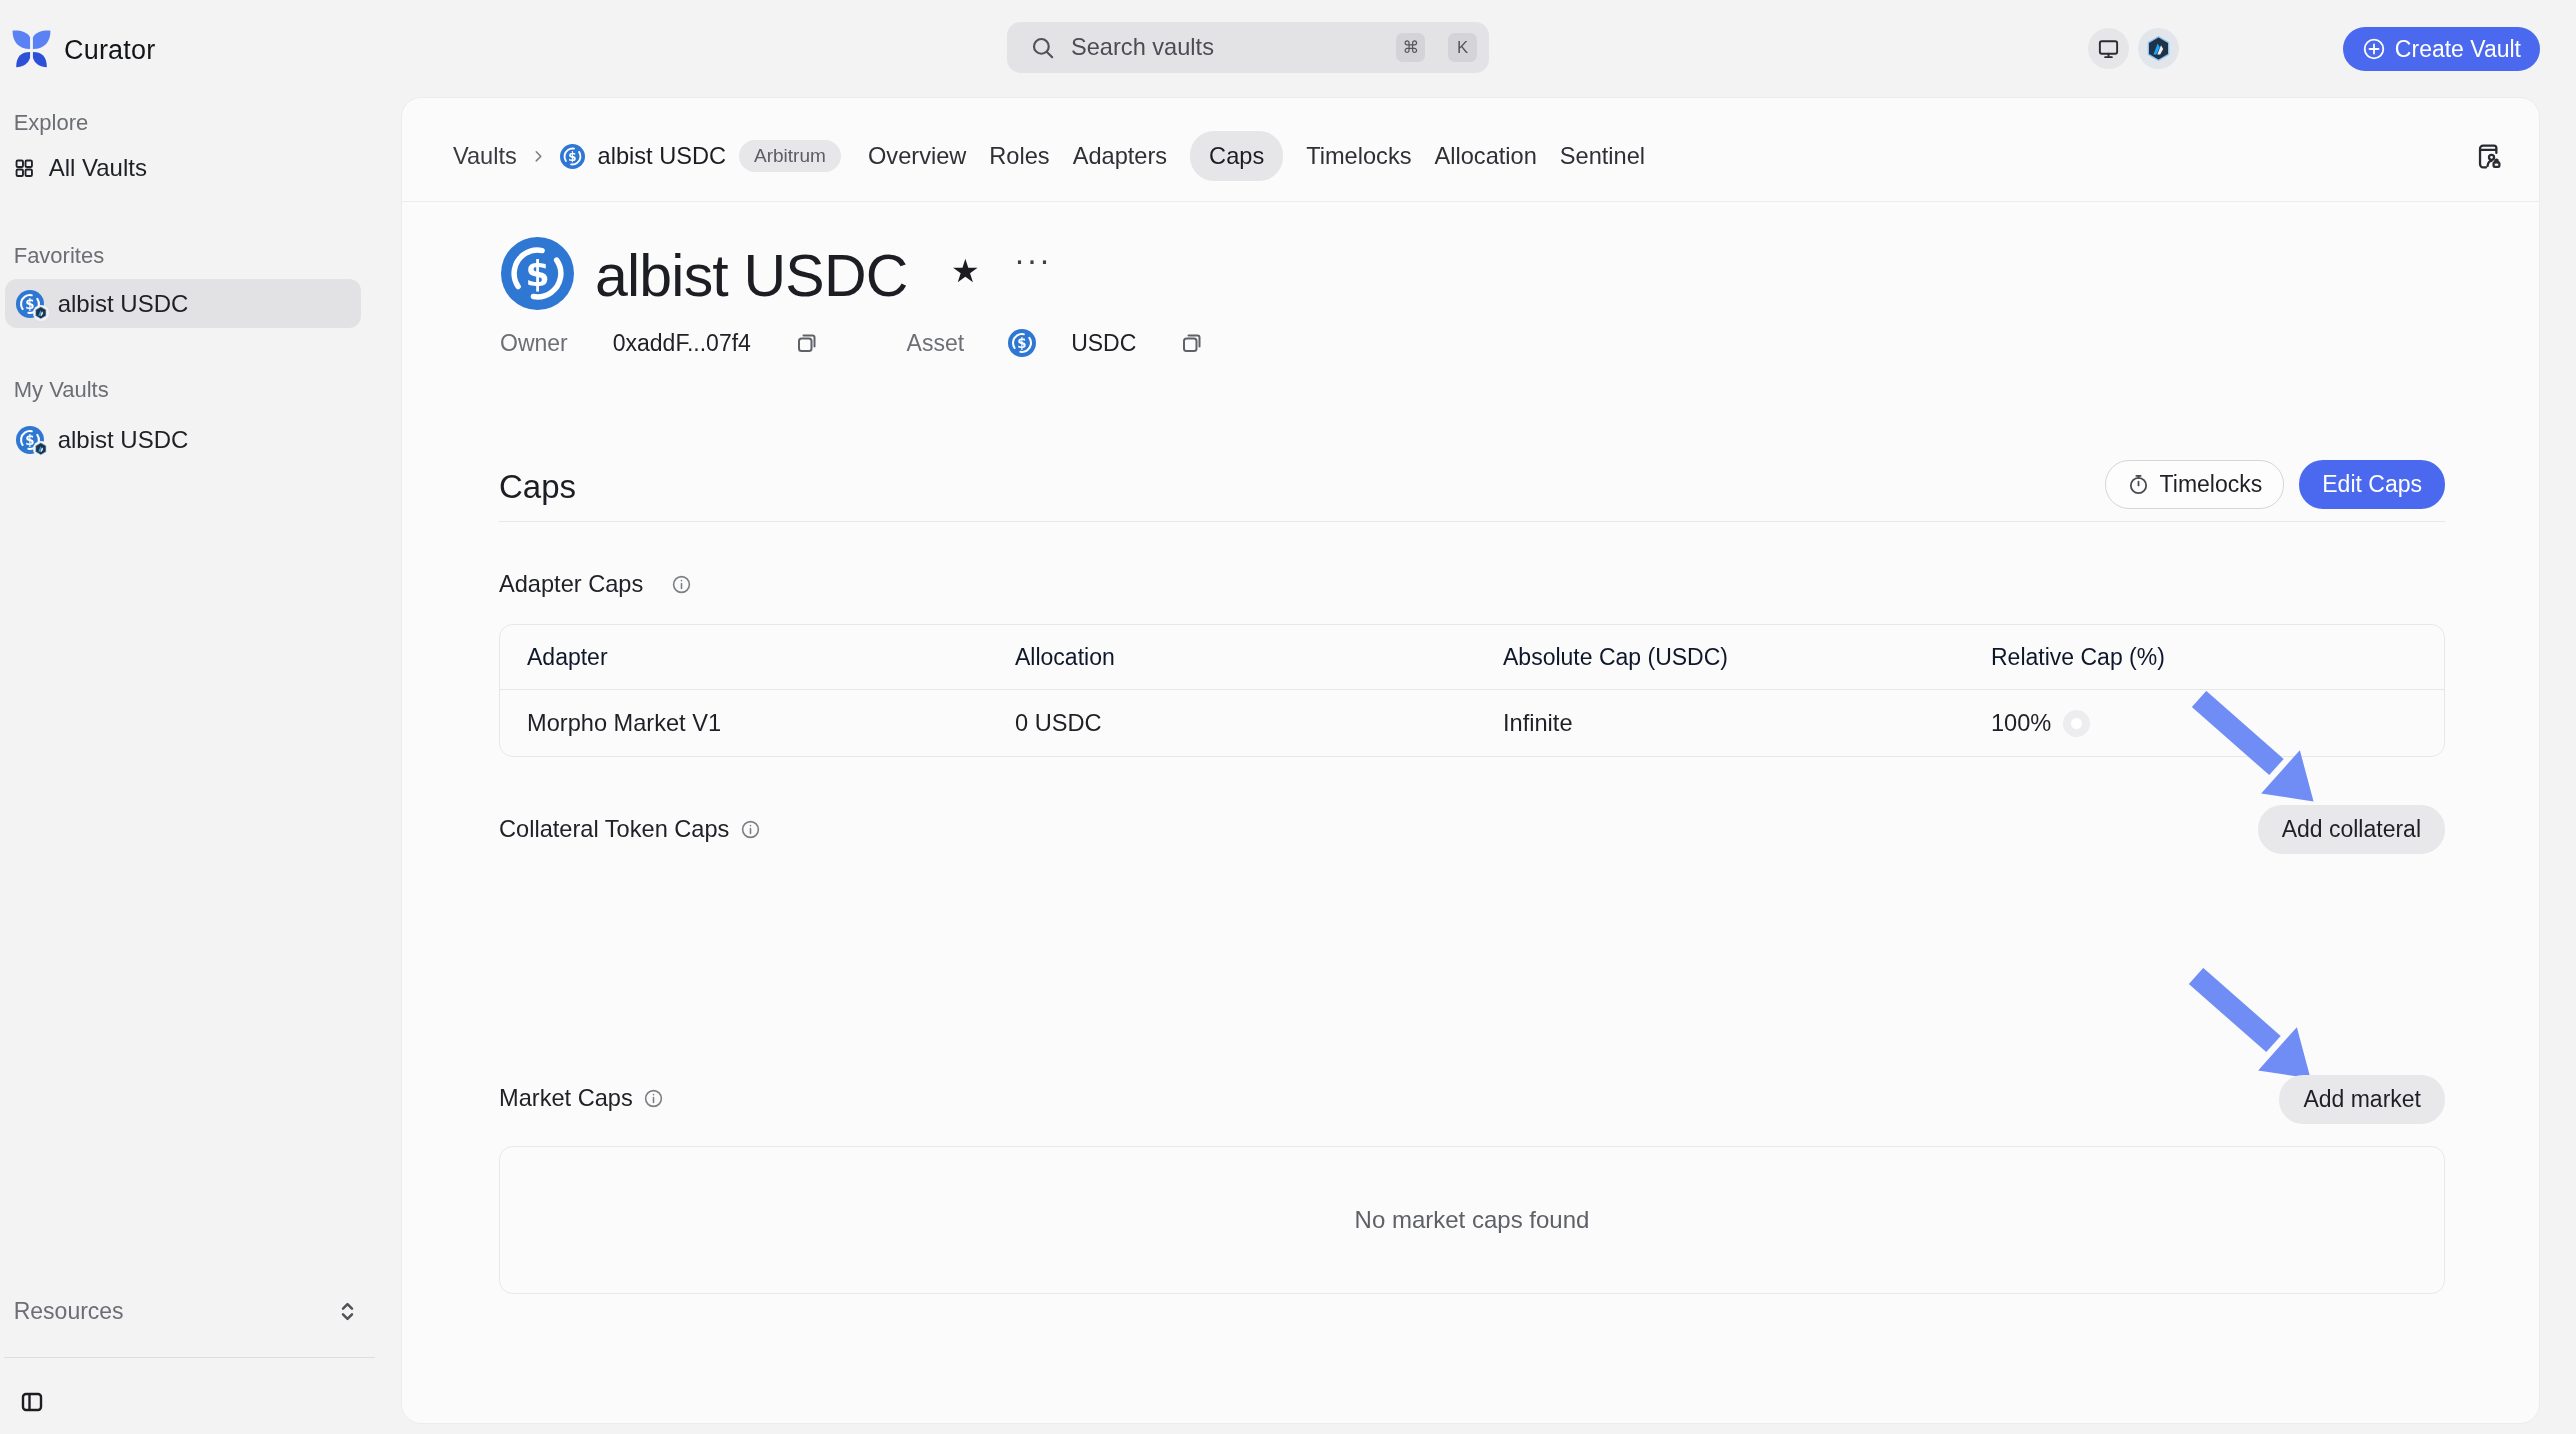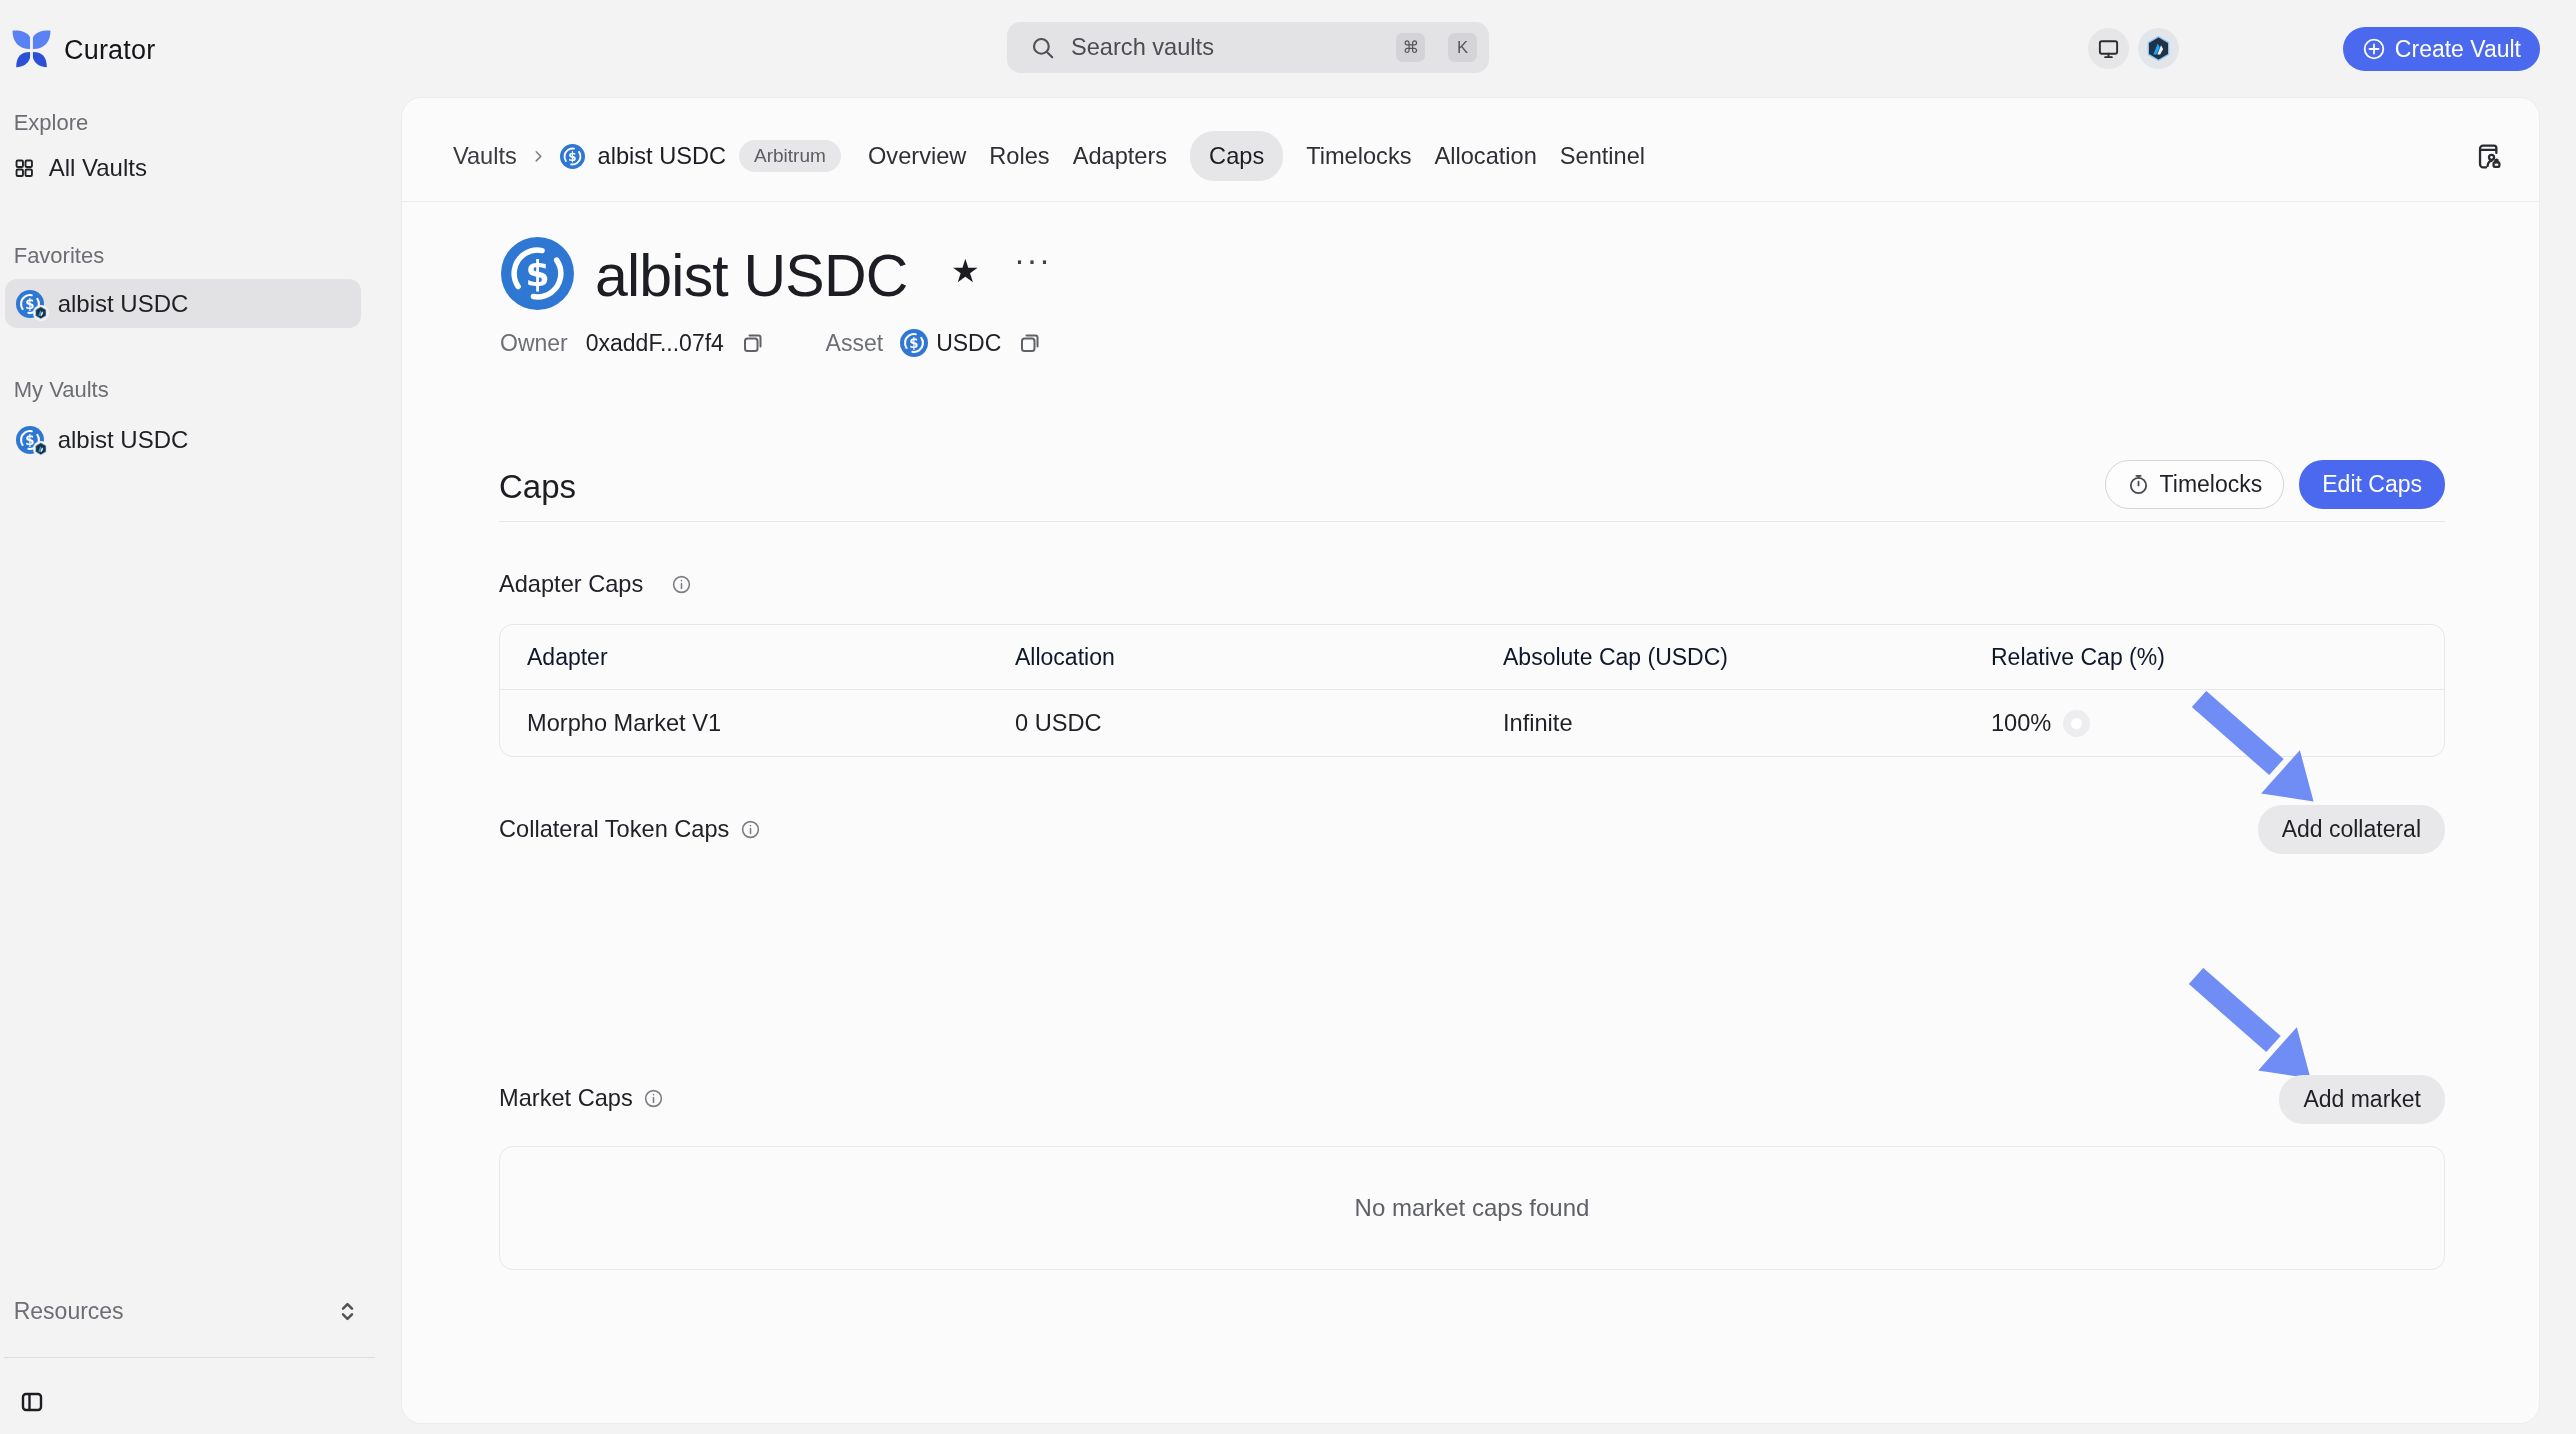--- a/index.html
+++ b/index.html
@@ -47,21 +47,21 @@
          display:flex;align-items:center;padding:0 15px;}
   .tabs{position:absolute;left:466px;top:0;height:92px;display:flex;align-items:center;gap:23px;}
   .tab{font-size:23.6px;color:#2f3036;padding:11.4px 0;cursor:pointer;white-space:nowrap;}
   .tab.active{background:#e6e6e9;border-radius:24px;padding:11.4px 19px;color:#1c1d22;}
   .roles-icon{position:absolute;left:2072px;top:32px;cursor:pointer;color:#2a2b30;}
 
   .big-coin{left:99px;top:139px;}
   .v-title{left:193px;top:143px;font-size:59px;font-weight:500;color:#1d1e23;letter-spacing:-0.8px;line-height:70px;}
   .star{left:549px;top:155px;font-size:32px;color:#1b1c20;line-height:37px;cursor:pointer;}
   .dots{left:612px;top:143px;font-size:33px;color:#3f4045;line-height:37px;cursor:pointer;letter-spacing:1.5px;}
-  .meta-row{left:98px;top:231px;display:flex;align-items:center;font-size:23px;}
+  .meta-row{left:98px;top:231px;display:flex;align-items:center;font-size:23px;gap:27px;}
   .meta-label{color:#6d6f75;}
   .meta-val{color:#202126;margin-left:18px;}
   .copy-btn{margin-left:16.7px;color:#5f6167;cursor:pointer;}
 
   .caps-h2{left:97px;top:370px;font-size:33px;font-weight:500;color:#1d1e23;}
   .caps-actions{position:absolute;right:94px;top:362px;display:flex;gap:15px;}
   .btn-outline{height:49px;border-radius:24px;border:0.8px solid #d6d6da;background:#fdfdfe;
                display:flex;align-items:center;gap:10px;padding:0 21px;font-size:23px;color:#1f2025;cursor:pointer;}
   .btn-primary{height:49px;border-radius:24px;background:#4a69ee;color:#fff;border:none;
                display:flex;align-items:center;padding:0 23px;font-size:23px;cursor:pointer;}
@@ -419,19 +419,19 @@
             <use href="#i-info"></use>
           </svg>
       </span>
     </div>
     <svg class="arrow" style="left:1786px;top:870px;" viewBox="0 0 160 145" preserveAspectRatio="none">
         <use href="#i-arrow"></use>
       </svg>
     <button class="btn-gray" style="top:977px;">
       <span>Add market</span>
     </button>
-    <div class="empty-box" style="top:1048px;height:124px;">
+    <div class="empty-box" style="top:1048px;height:148px;">
       <span>No market caps found</span>
     </div>
 
   </div>
 </div>
 
 
 </body></html>

